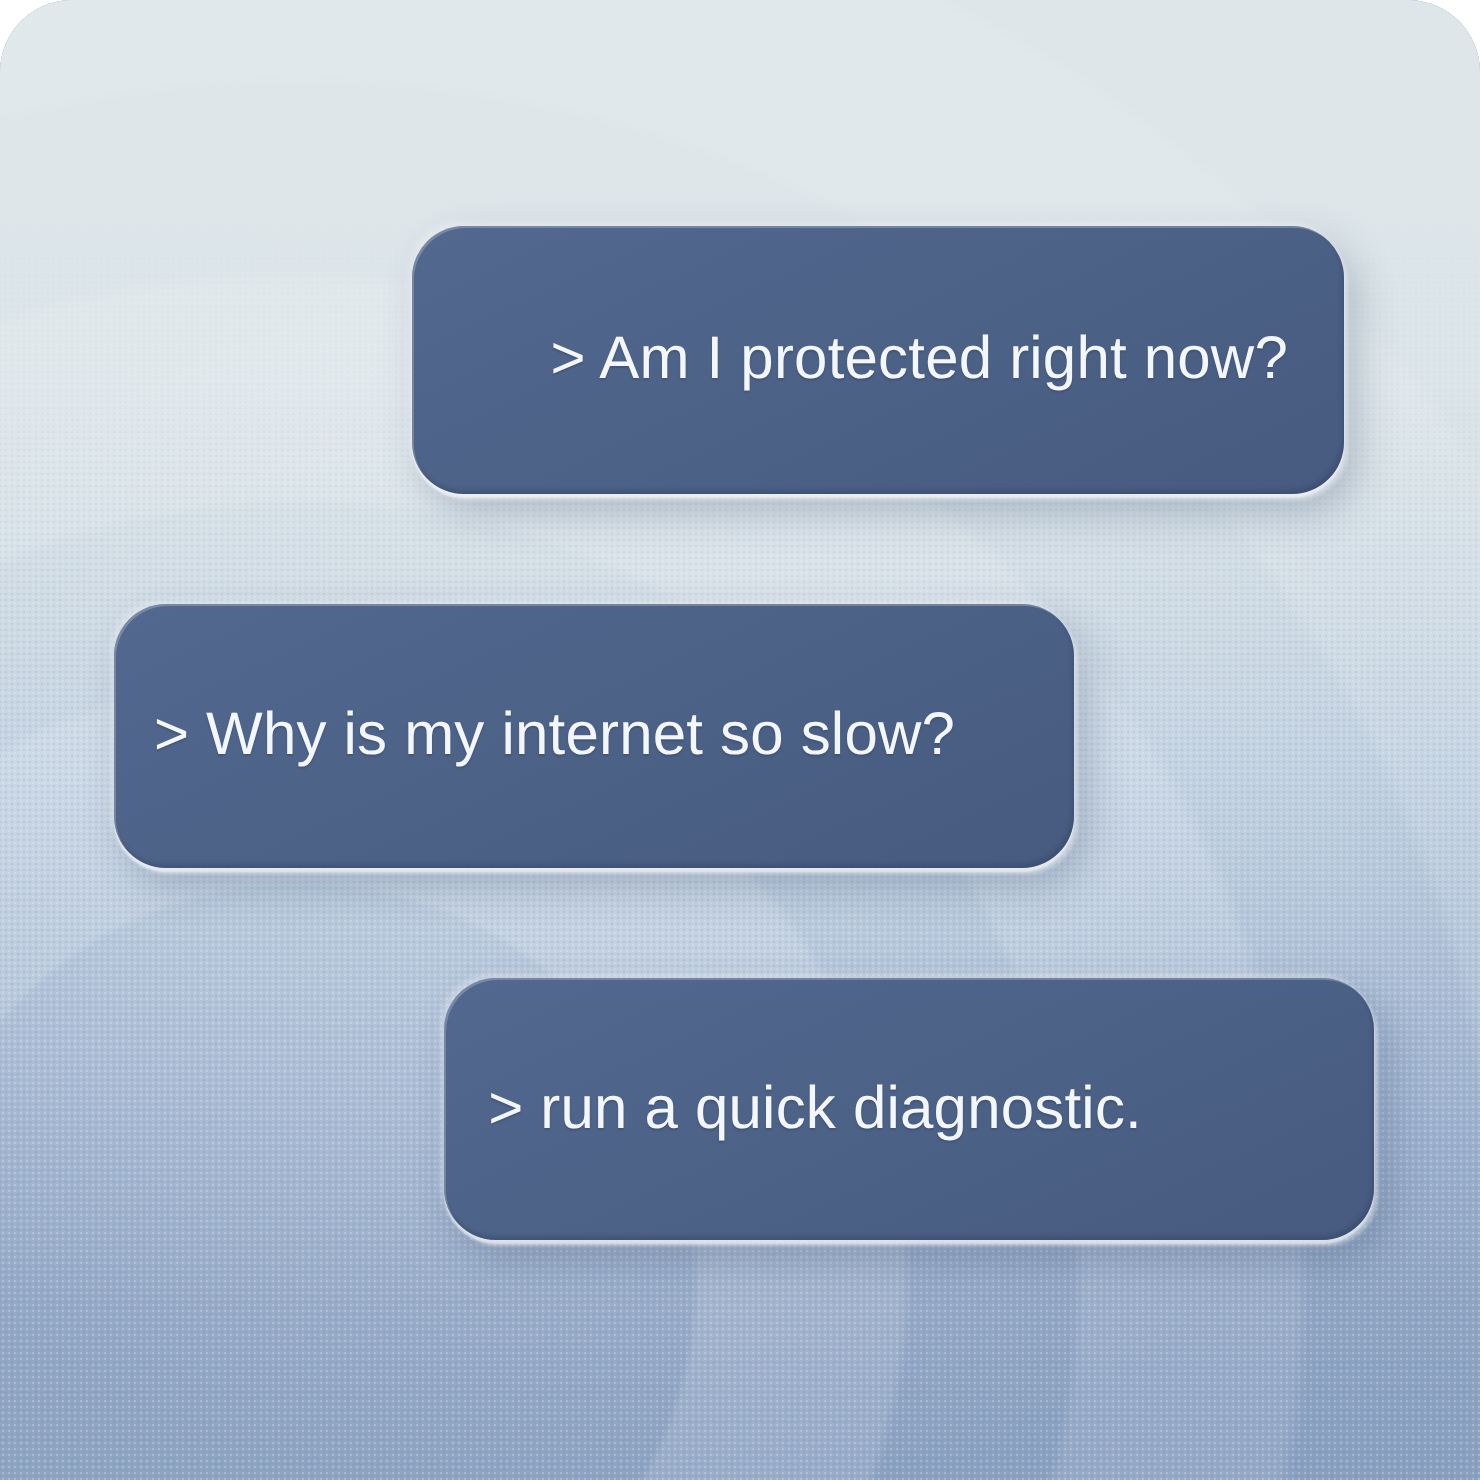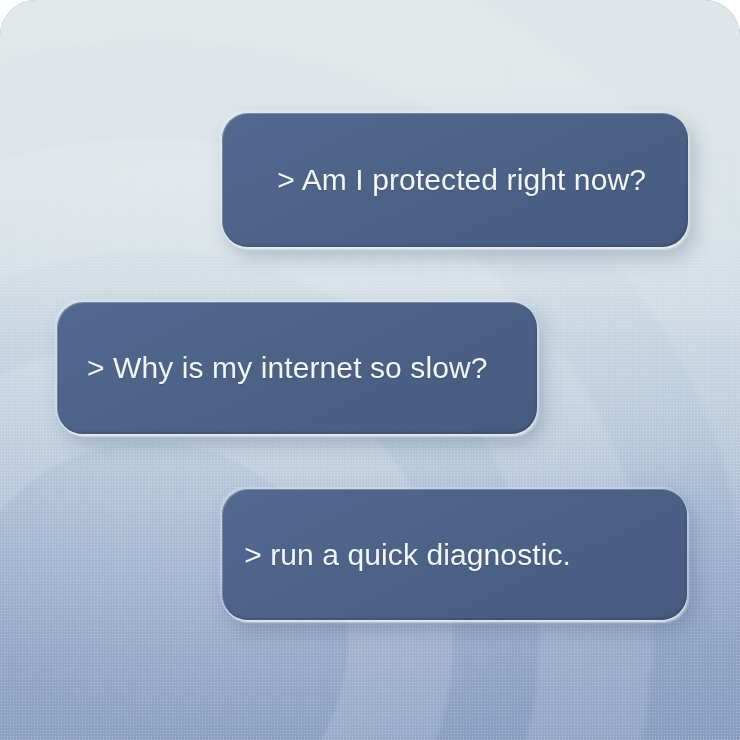--- a/index.html
+++ b/index.html
@@ -141,36 +141,36 @@
     font-size: 30px;
     font-weight: 400;
     letter-spacing: 0.1px;
     line-height: 1.2;
     white-space: nowrap;
     text-shadow: 0 1px 1px rgba(44,60,88,0.35);
   }
 
   
   #bubble-0 {
-    left: 222px;
+    left: 206px;
     top: 113px;
     width: 466px;
     height: 134px;
     justify-content: flex-end;
-    padding-right: 42px;
+    padding-right: 28px;
   }
 
   
   #bubble-1 {
     left: 57px;
     top: 302px;
     width: 480px;
     height: 132px;
     justify-content: flex-start;
-    padding-left: 30px;
+    padding-left: 20px;
   }
 
   
   #bubble-2 {
     left: 222px;
     top: 489px;
     width: 465px;
     height: 131px;
     justify-content: flex-end;
     padding-right: 116px;

